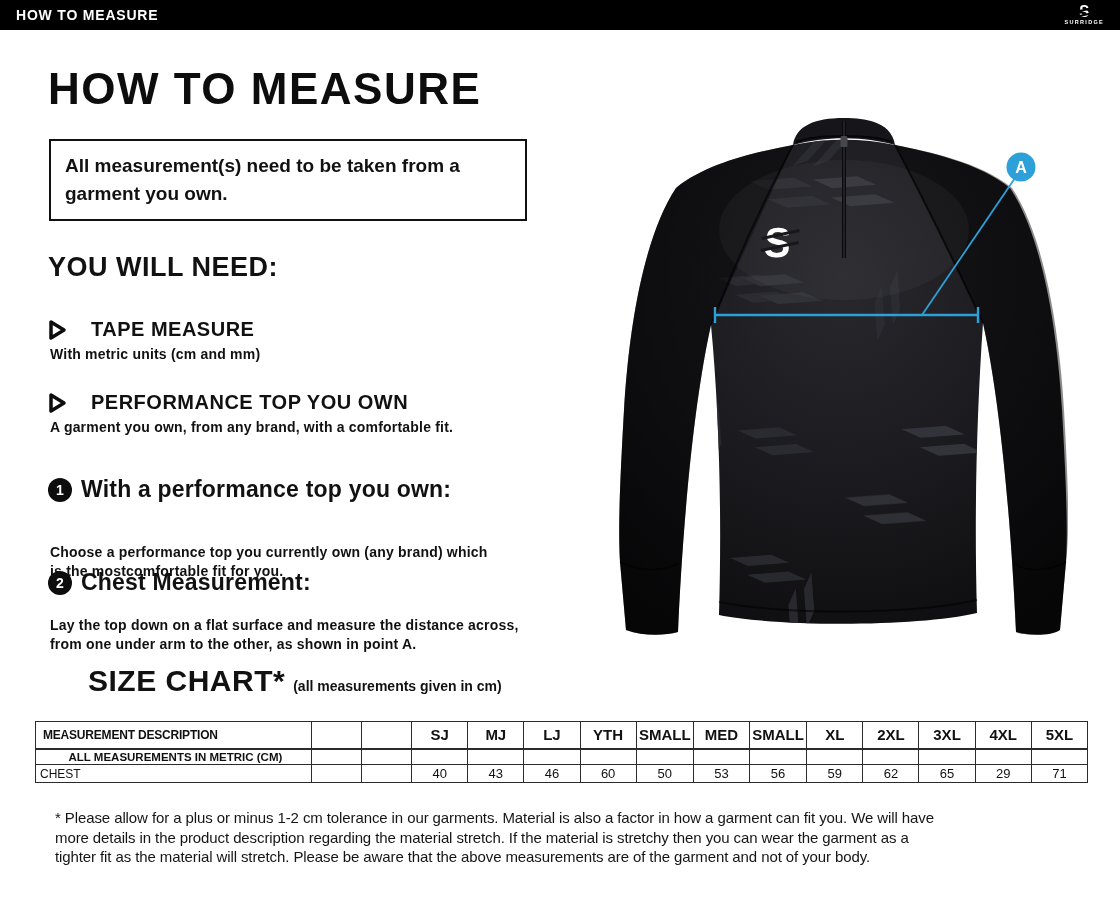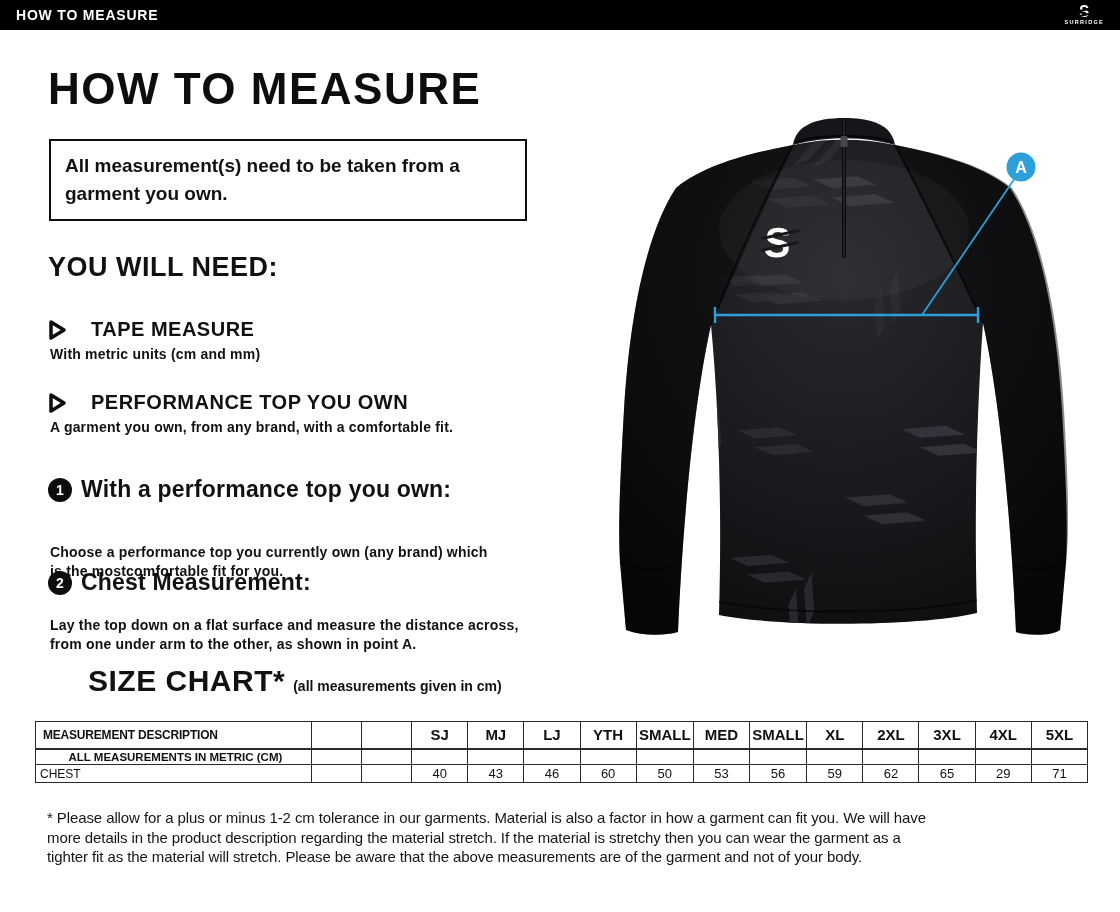--- a/index.html
+++ b/index.html
@@ -45,21 +45,21 @@
 
   
   .size-table { position:absolute; left:35px; top:721px; border-collapse:collapse; table-layout:fixed; width:1053px; }
   .size-table td { border:1.5px solid #2b2b2b; overflow:hidden; white-space:nowrap; }
   .size-table tr.hd td { height:27px; font-size:15px; font-weight:bold; text-align:center; border-bottom-width:2.5px; }
   .size-table tr.hd td.desc { font-size:12px; text-align:left; padding-left:7px; letter-spacing:-.2px; }
   .size-table tr.r2 td { height:16px; font-size:11.5px; font-weight:bold; padding-left:4px;text-align:center; }
   .size-table tr.r3 td { height:18px; font-size:12px; padding-left:4px; }
   .size-table tr.r3 td.val { font-size:13px; text-align:center; padding-left:0; }
 
-  .footnote { position:absolute; left:47px; top:808px; width:900px; font-size:15px; line-height:19.5px;
+  .footnote { position:absolute; left:55px; top:808px; width:900px; font-size:15px; line-height:19.5px;
               color:#151515; white-space:pre-line; letter-spacing:-.1px; }
 
   
   .garment { position:absolute; left:618px; top:110px; width:450px; height:540px; }
   .chest-logo { position:absolute; left:146px; top:110px; width:32px; height:44px; }
   .chest-logo .logo-s { font-size:40px; transform:skewX(-4deg); display:block; }
   .chest-logo .slit { height:3px; background:#18181b; }
   .chest-logo .slit.s1 { top:13px; } .chest-logo .slit.s2 { top:25px; }
 </style>
 </head>

